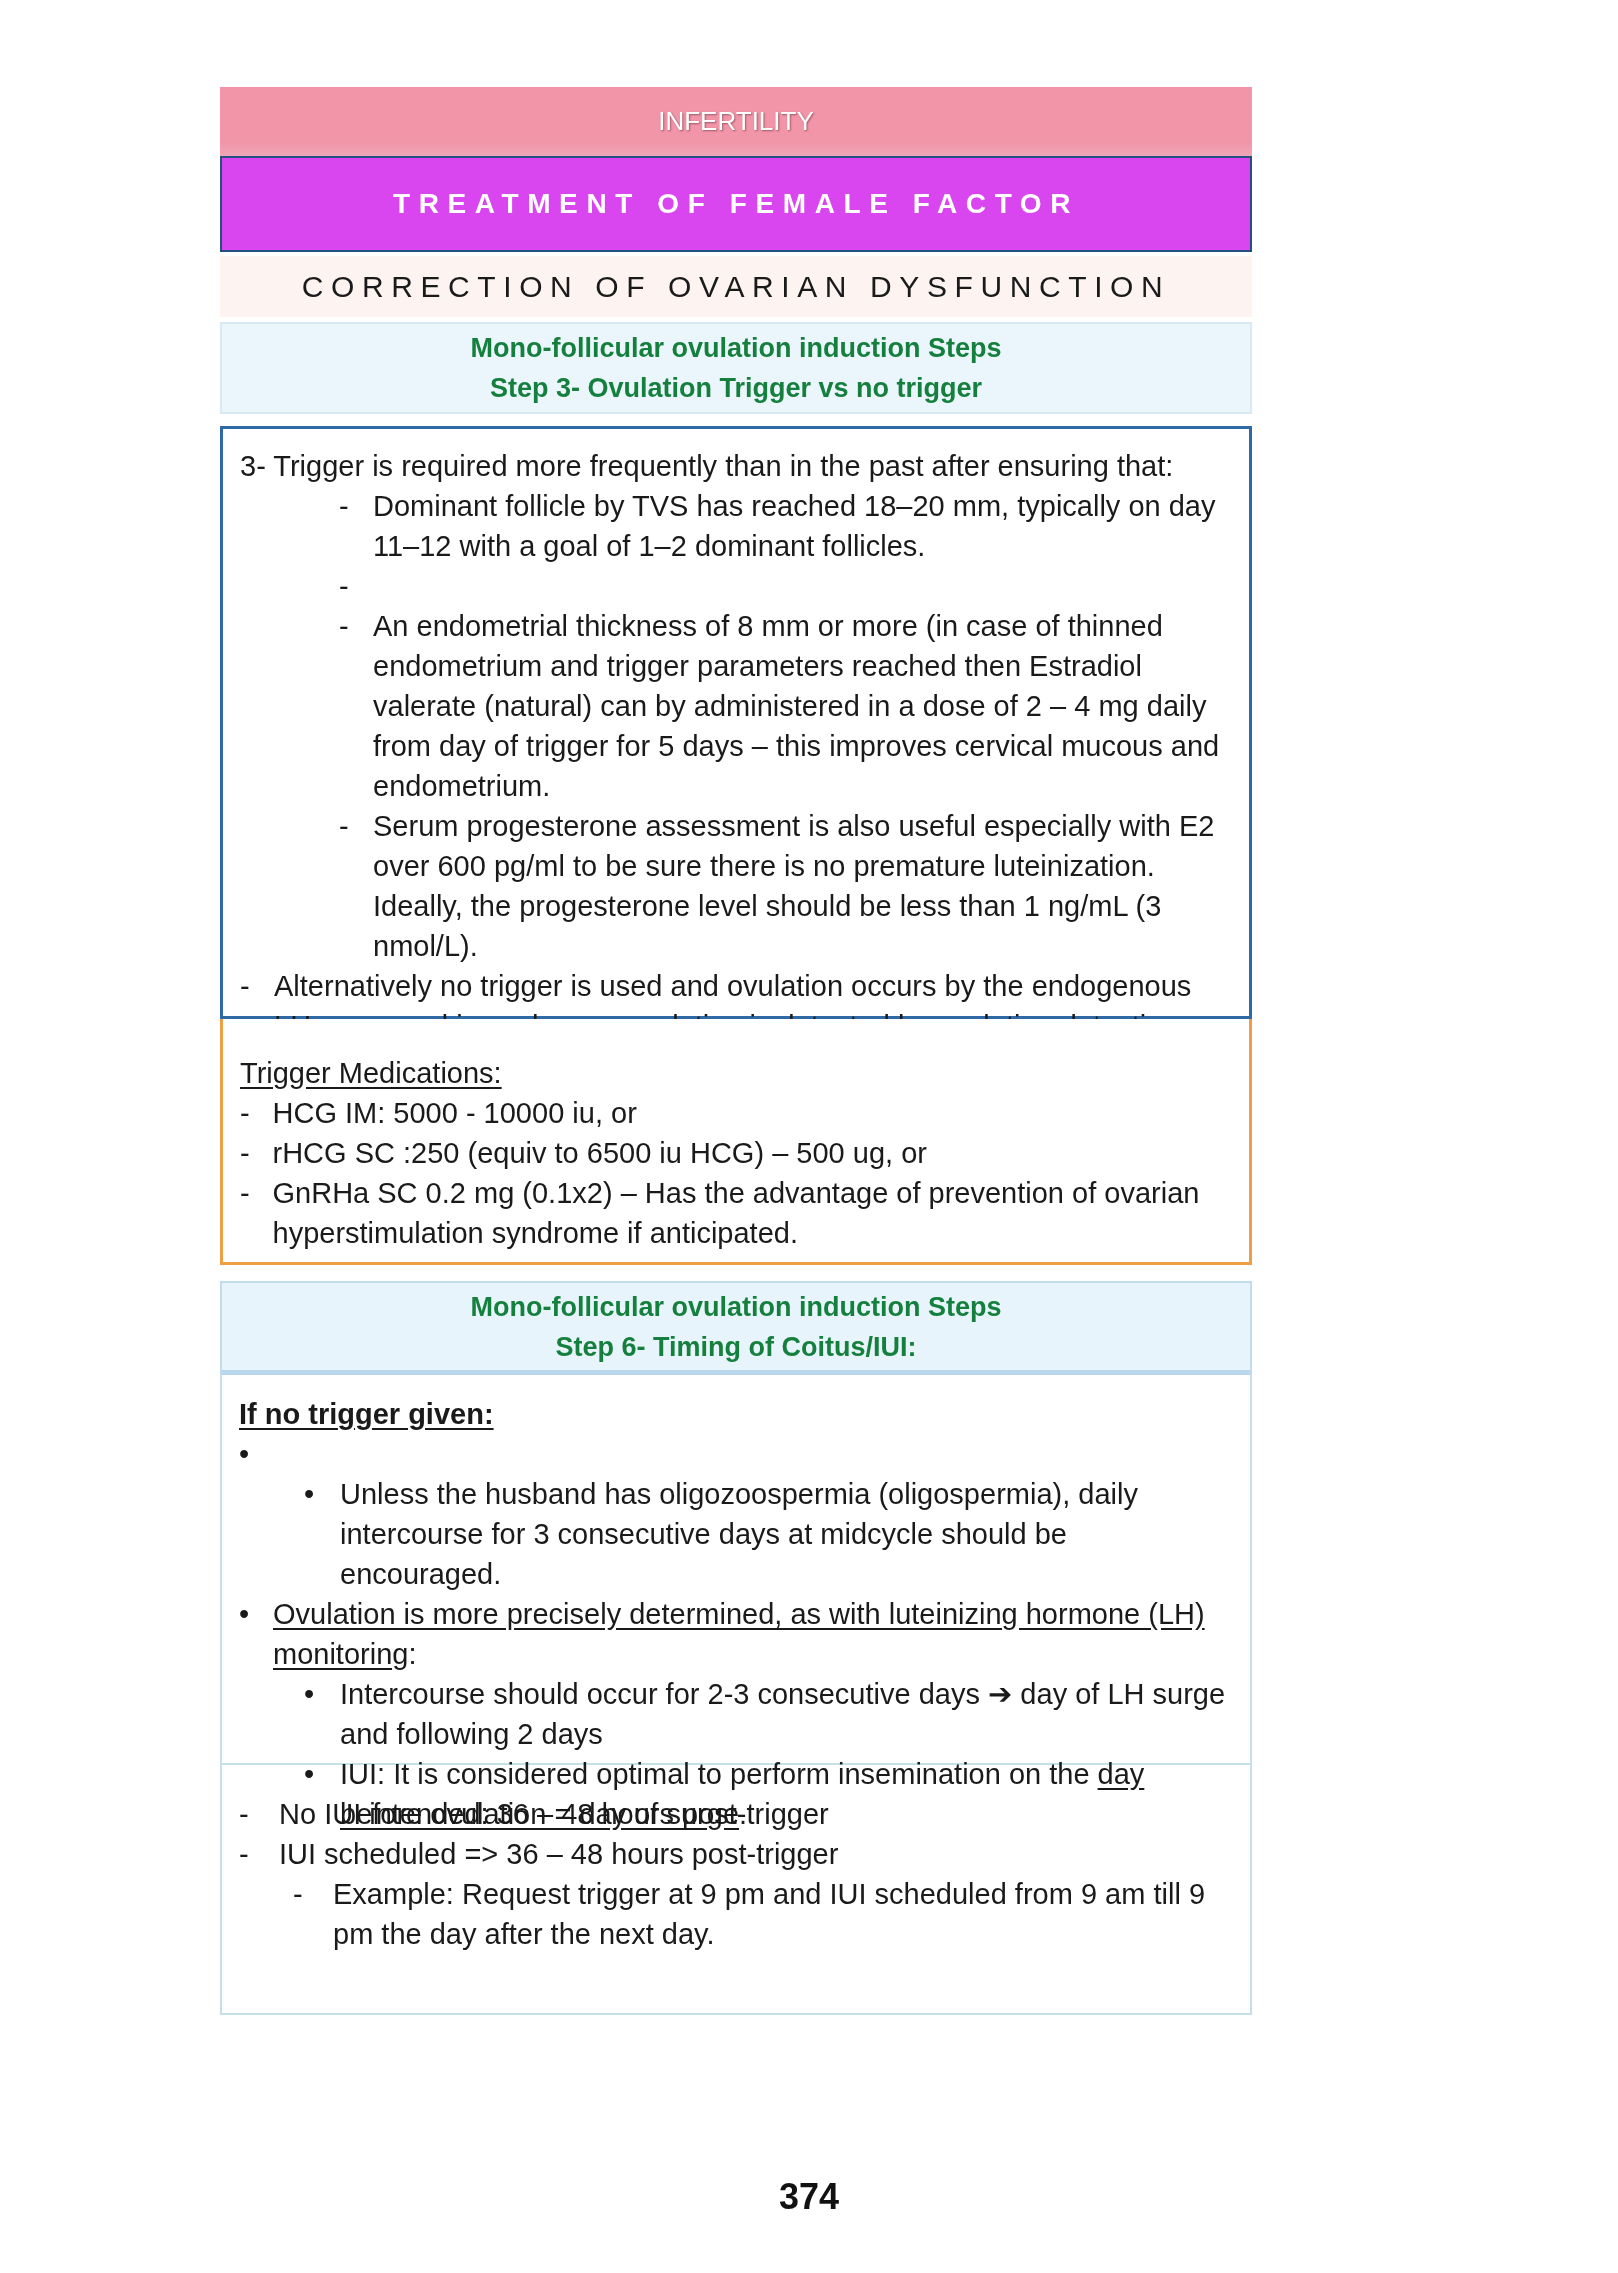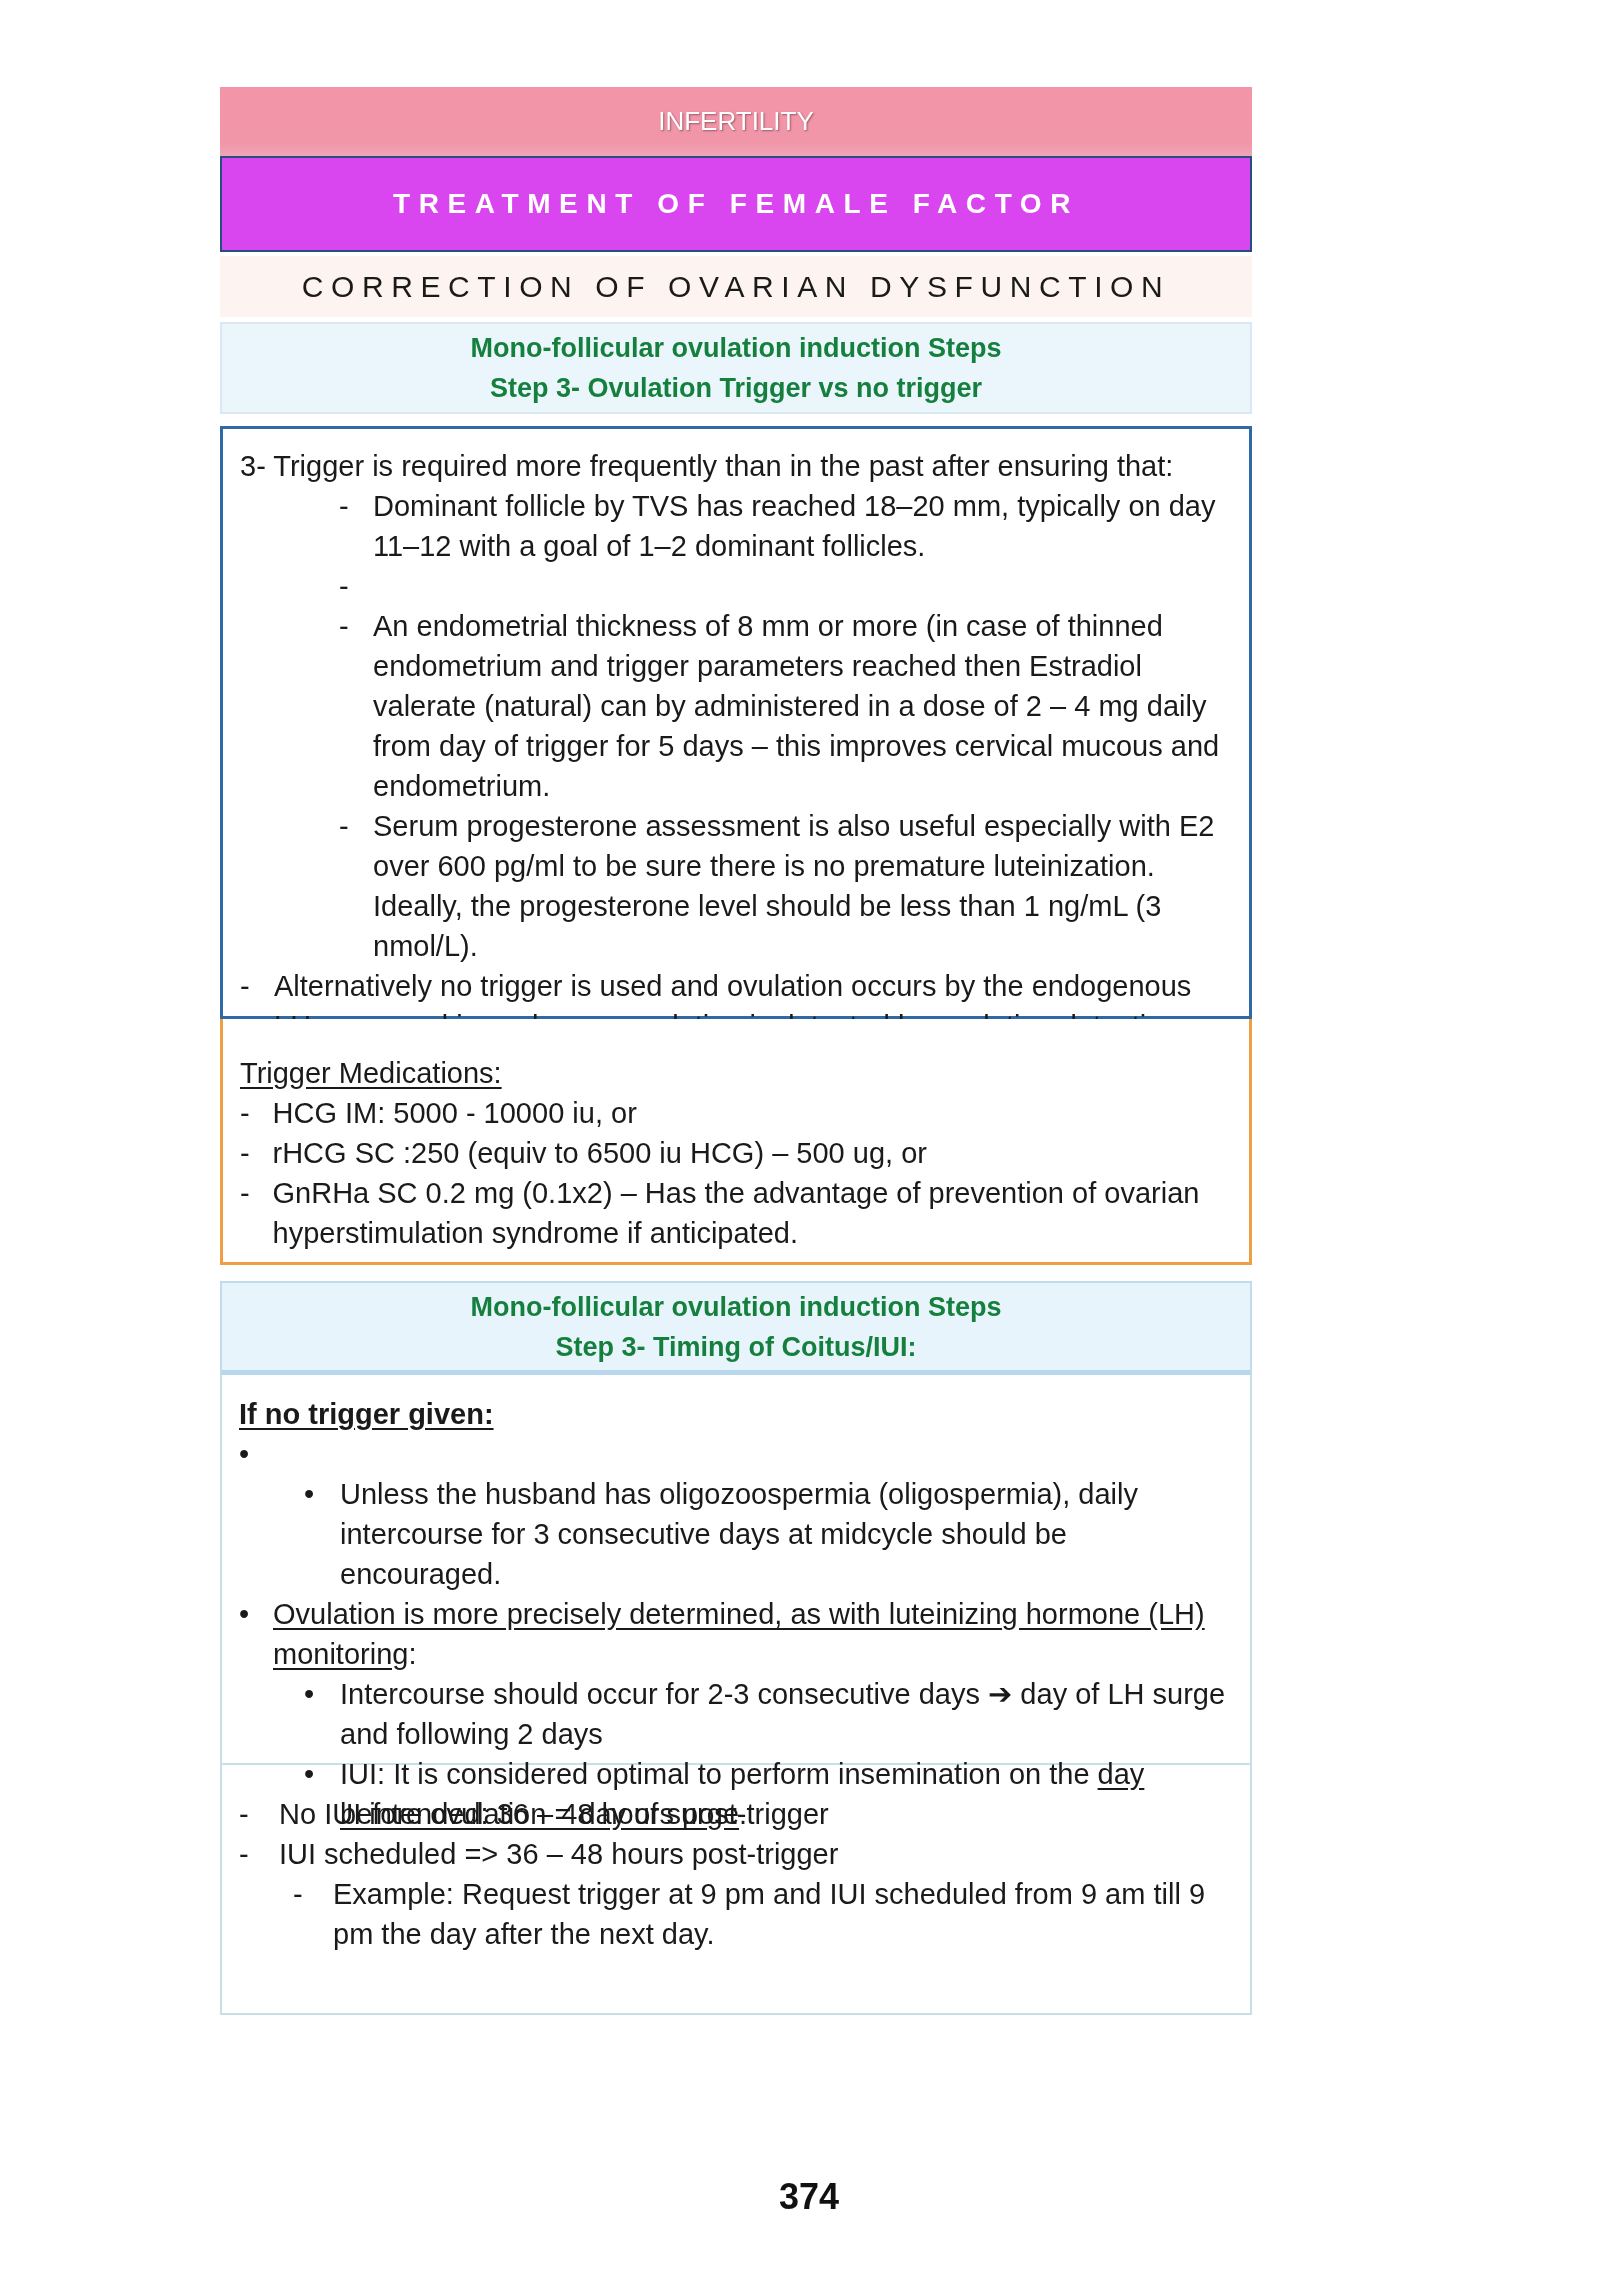--- a/index.html
+++ b/index.html
@@ -129,21 +129,21 @@
     <span>rHCG SC :250 (equiv to 6500 iu HCG) – 500 ug, or</span>
   </div>
   <div class="line med">
     <span class="dash">-</span>
     <span>GnRHa SC 0.2 mg  (0.1x2) – Has the advantage of prevention of ovarian hyperstimulation syndrome if anticipated.</span>
   </div>
 </div>
 
 <div class="col step-header step4-header">
   <div>Mono-follicular ovulation induction Steps</div>
-  <div>Step 3- Timing of Coitus/IUI:</div>
+  <div>Step 6- Timing of Coitus/IUI:</div>
 </div>
 
 <div class="col box-step4 txt">
   <div class="step4-upper">
     <div class="b u">If no trigger given:</div>
 
     <div class="line b1">
       <span class="dash">•</span>
     </div>
     <div class="line b2">

